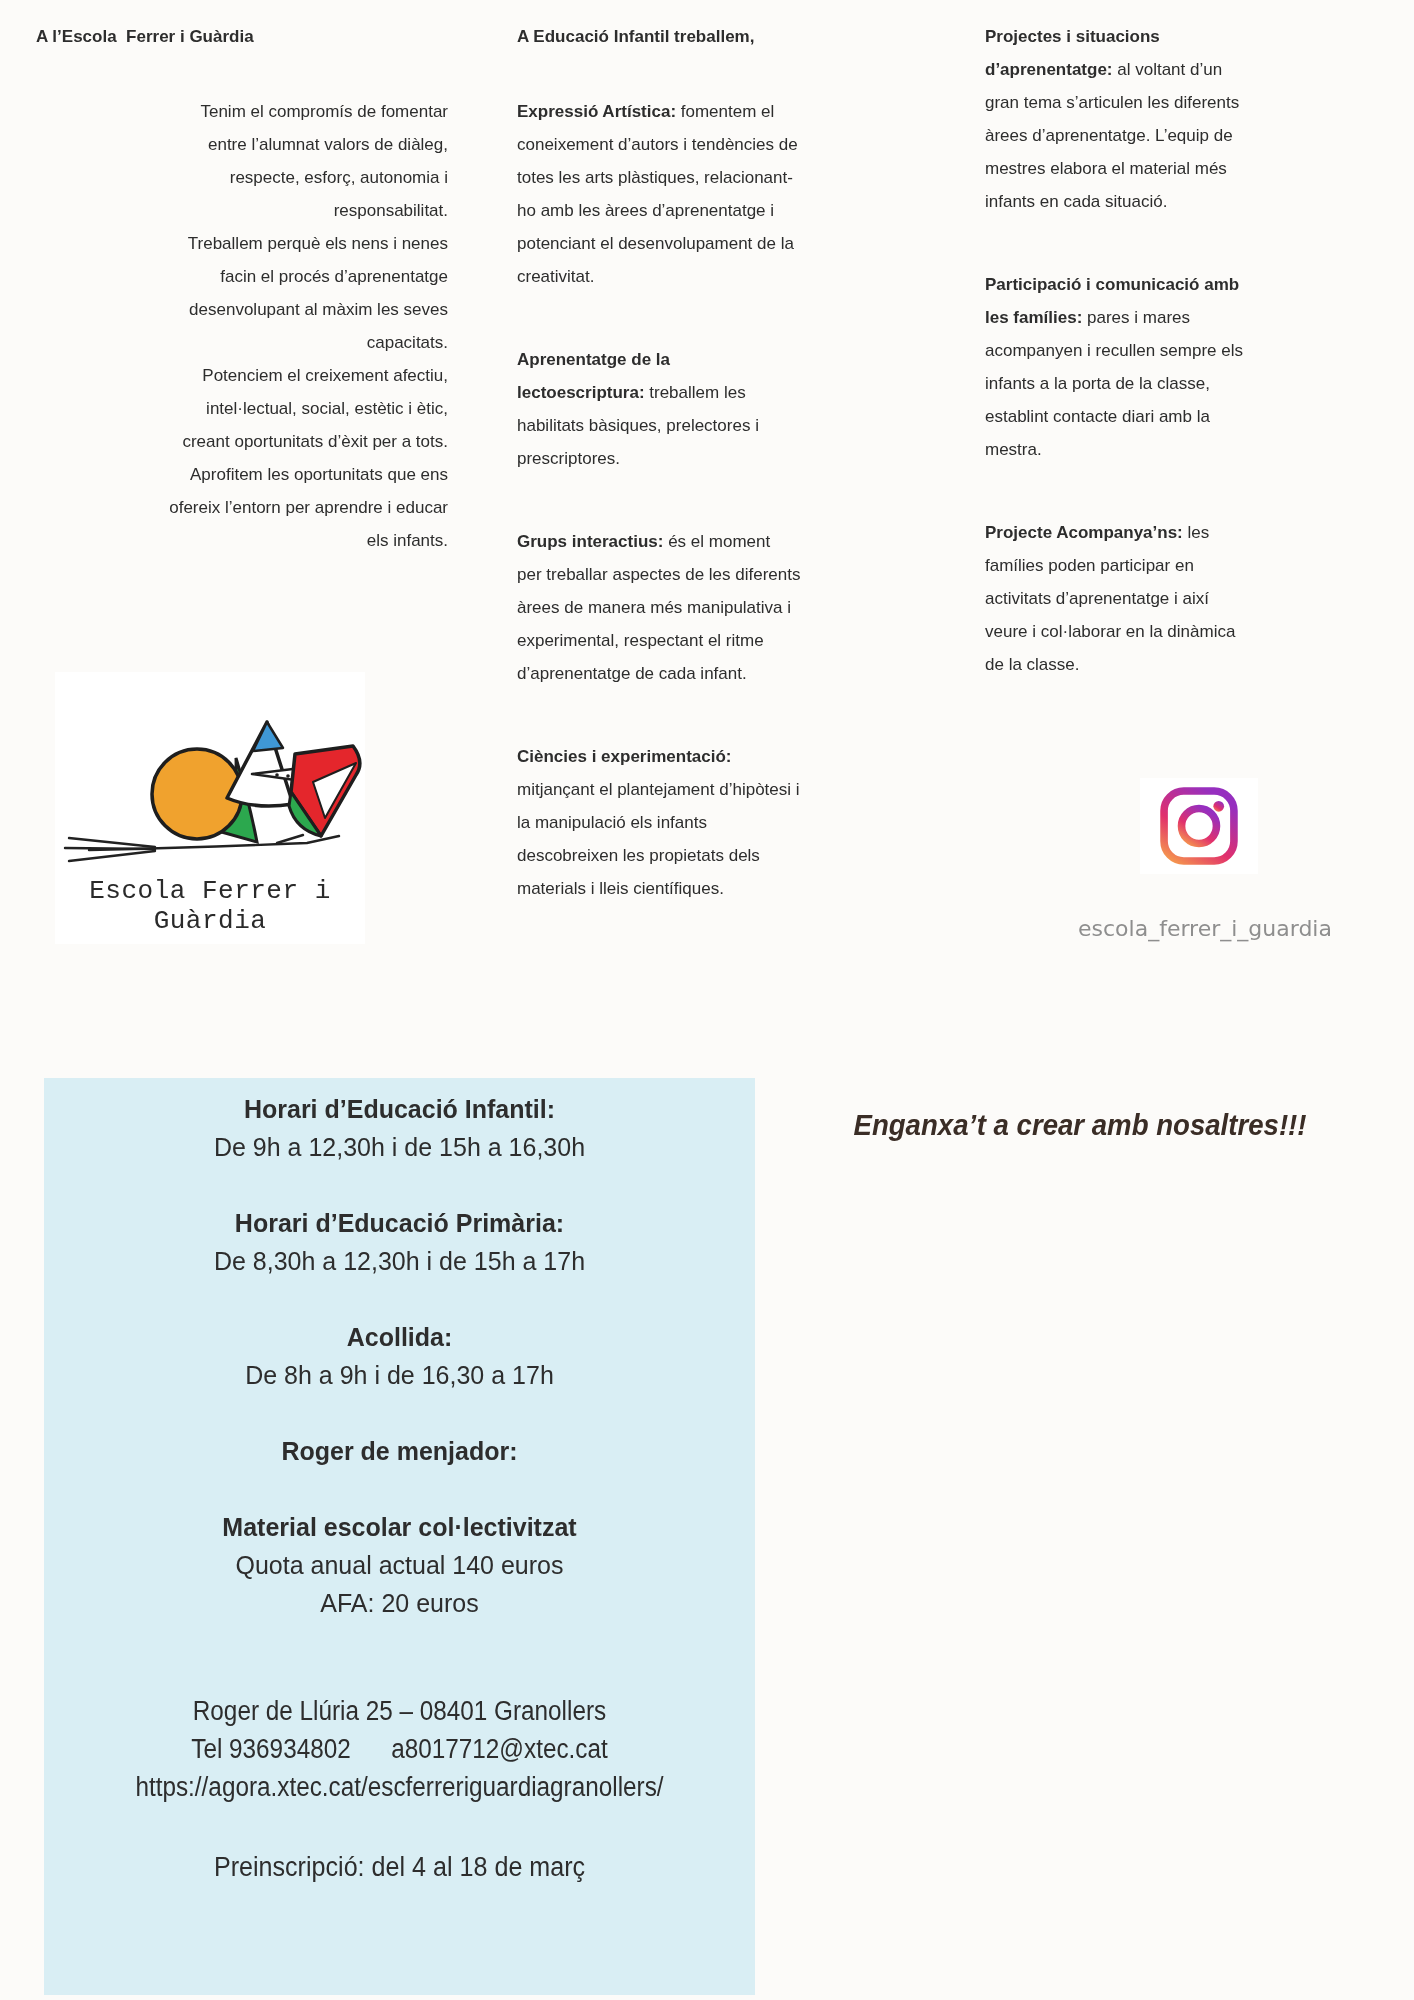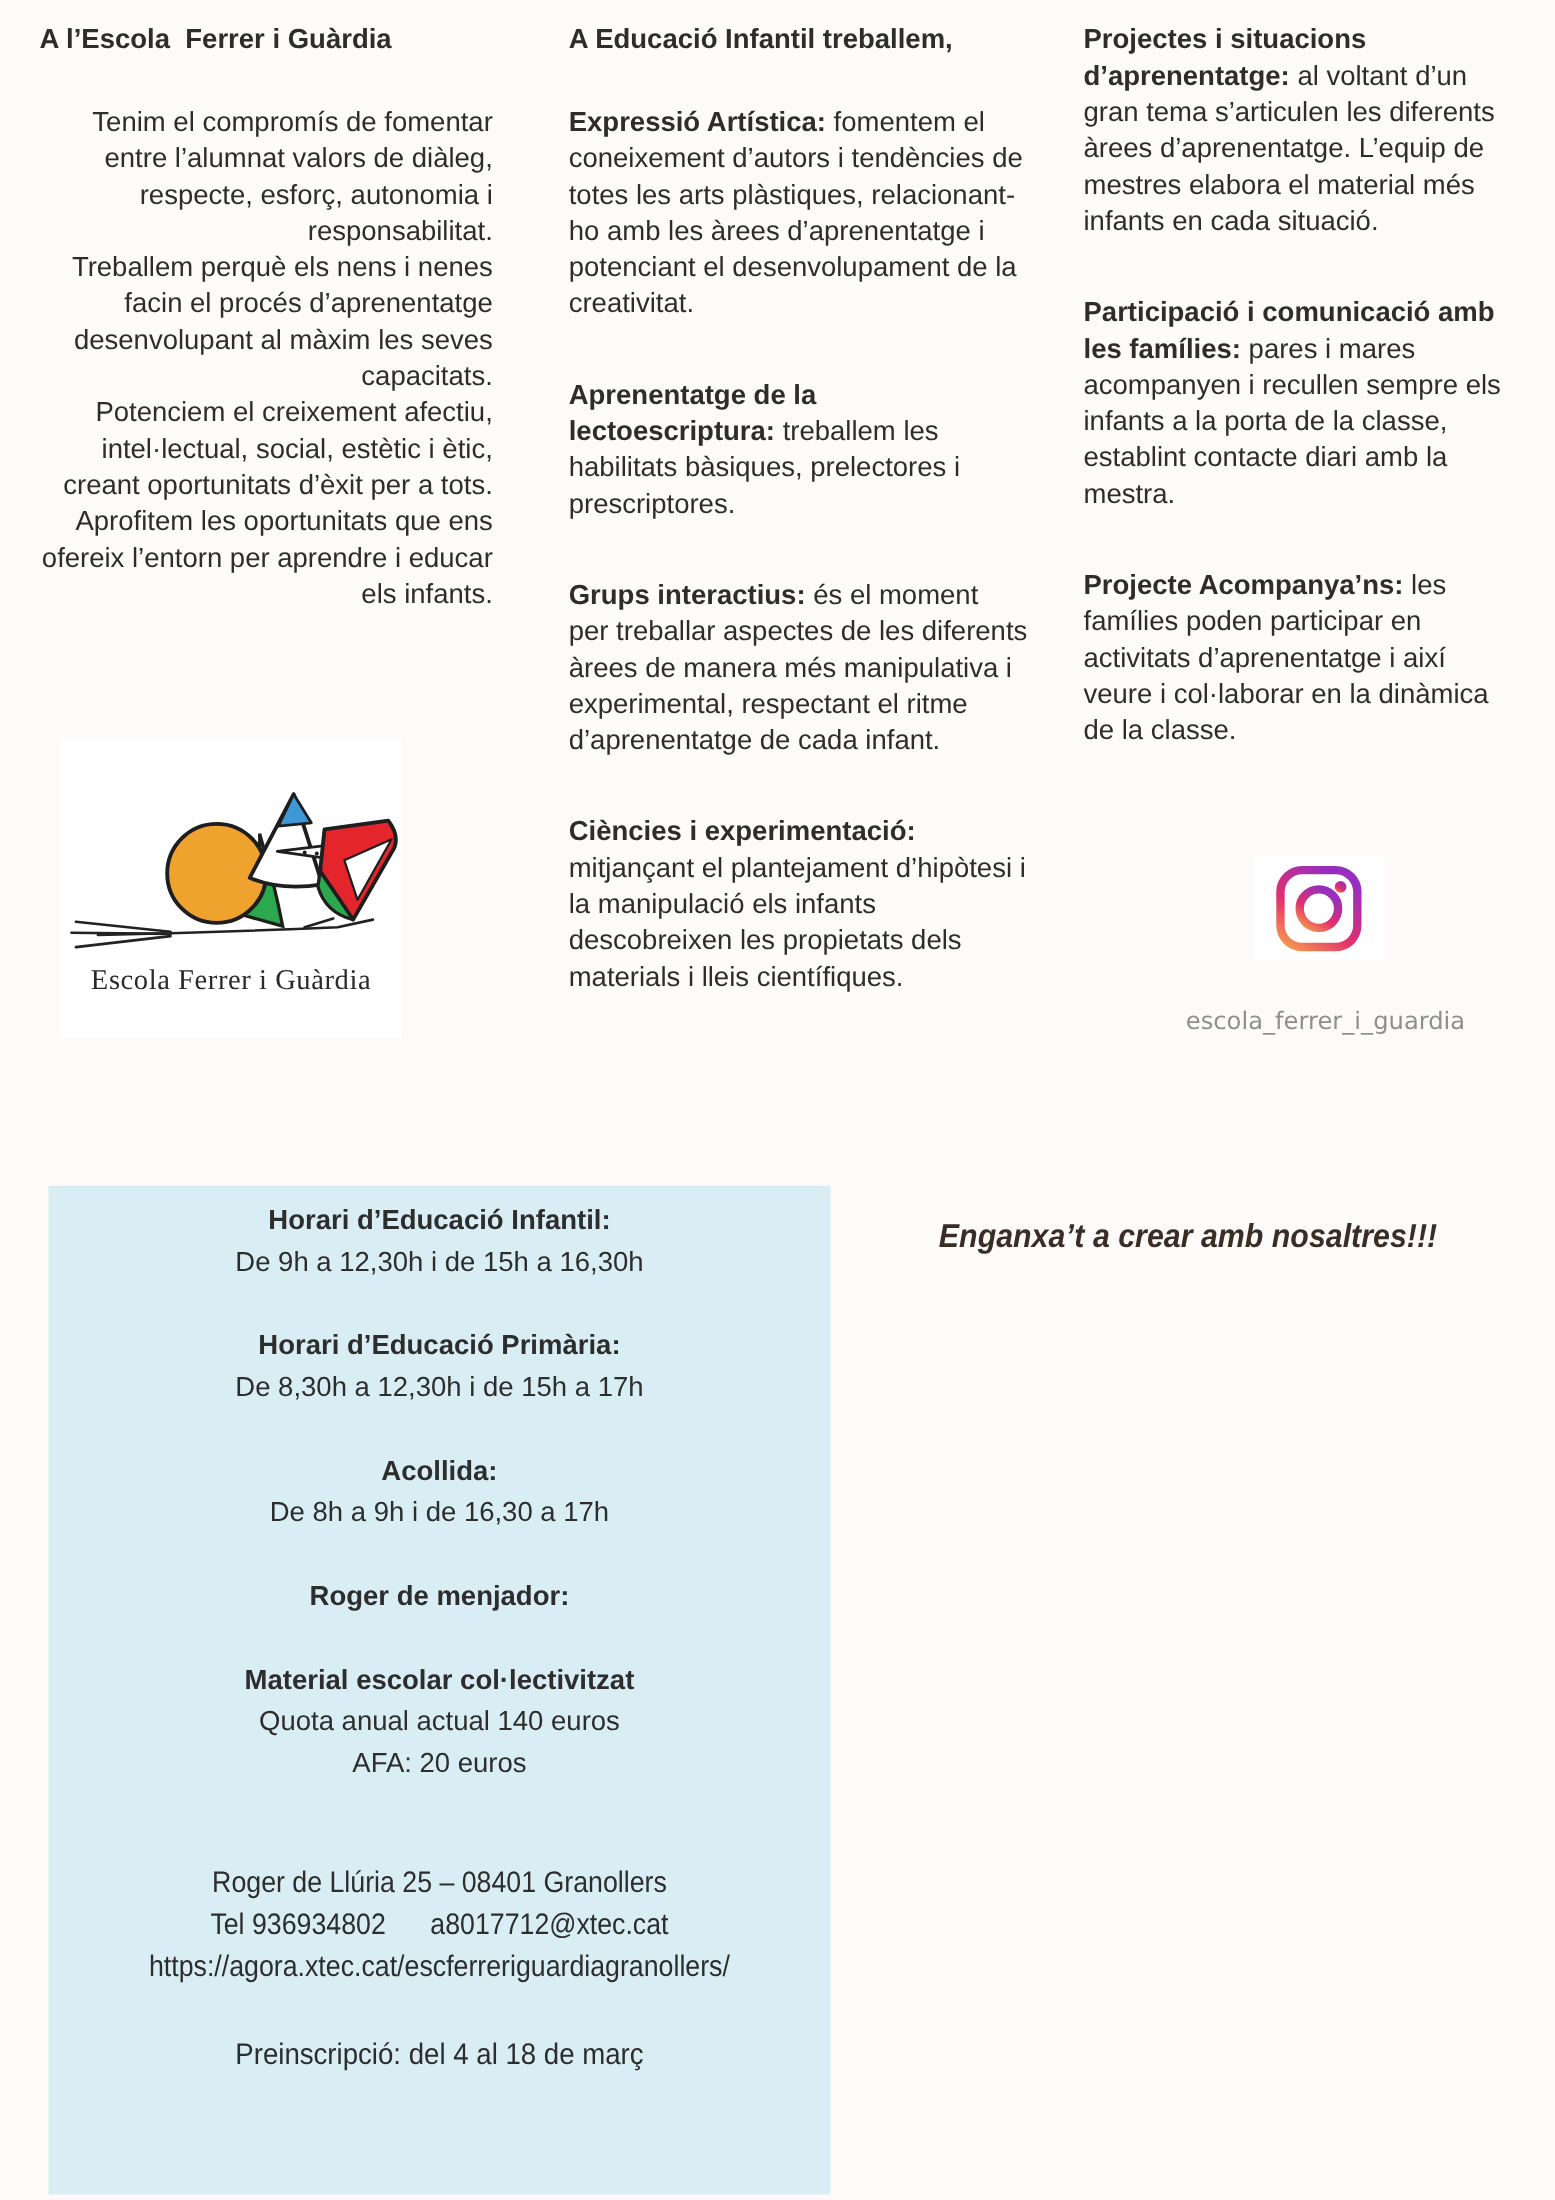--- a/index.html
+++ b/index.html
@@ -7,39 +7,39 @@
   .page{
     position:relative;
     width:1414px;height:2000px;
     margin:0 auto;
     background:var(--page_bg,#fcfbf9);
     font-family:"Liberation Sans",sans-serif;
     color:var(--text,#2d2d2d);
     overflow:hidden;
   }
   
-  .col{position:absolute;top:20px;font-size:25px;line-height:33px;}
+  .col{position:absolute;top:20px;font-size:17px;line-height:33px;}
   .col-1{left:36px;width:412px;}
   .col-2{left:517px;width:448px;}
   .col-3{left:985px;width:412px;}
   .heading{font-weight:bold;margin:0 0 42px 0;white-space:pre-line;}
   .para{margin:0 0 50px 0;white-space:pre-line;}
   .para b{font-weight:bold;text-align:center;}
   .body-block{white-space:pre-line;text-align:right;}
 
   
   .logo-box{
     position:absolute;left:55px;top:672px;width:310px;height:272px;
     background:#ffffff;
   }
   .logo-box svg{display:block;margin:6px auto 0 auto;}
   .logo-caption{
     margin-top:2px;
     text-align:center;
-    font-family:Liberation Serif, serif;
+    font-family:Liberation Mono, monospace;
     font-size:26px;letter-spacing:0.5px;color:#2a2a2a;
   }
 
   
   .ig-box{
     position:absolute;left:1140px;top:778px;width:118px;height:96px;
     background:#ffffff;display:flex;align-items:center;justify-content:center;
   }
   .ig-handle{
     position:absolute;left:1075px;top:916px;width:260px;

